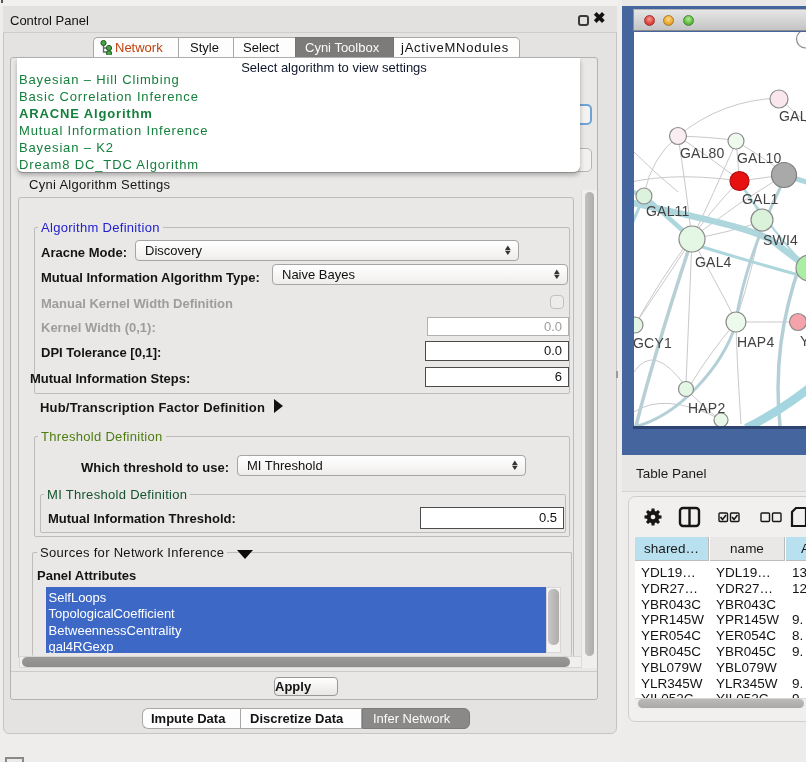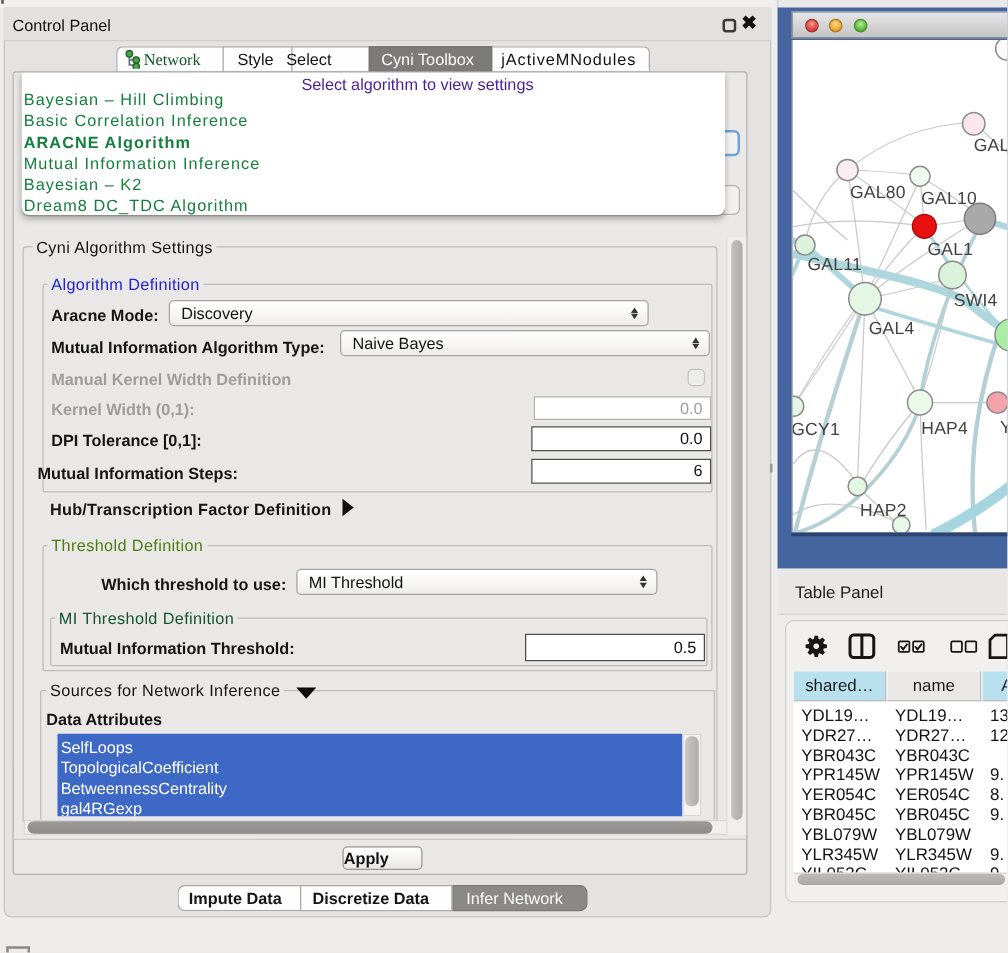--- a/index.html
+++ b/index.html
@@ -38,34 +38,34 @@
   <div class="abs" style="left:140px; top:0; width:62px; height:21px; background:#fdfdfd; border:1px solid #a9a8a7; border-right:none;"></div>
   <div class="abs" style="left:202px; top:0; width:99px; height:21px; background:#7d7b79; border:1px solid #757371;"></div>
   <div class="abs" style="left:301px; top:0; width:126px; height:21px; background:#fdfdfd; border:1px solid #a9a8a7; border-left:none; border-radius:0 5px 0 0;"></div>
 
   <svg class="abs" style="left:7px; top:3px;" width="13" height="15" viewBox="0 0 13 15">
     <path d="M3.5 4 L3.5 12 L8 12 M3.5 8 L7 8" stroke="#5a6a7a" stroke-width="1.3" fill="none"></path>
     <circle cx="3.5" cy="3" r="2.6" fill="#4aa34a" stroke="#1e5c1e" stroke-width="1"></circle>
     <circle cx="9" cy="8" r="2.6" fill="#4aa34a" stroke="#1e5c1e" stroke-width="1"></circle>
     <circle cx="9" cy="13.2" r="2.6" fill="#4aa34a" stroke="#1e5c1e" stroke-width="1"></circle>
   </svg>
-  <div class="abs" style="left:22px; top:3px; font-size:13px; color:#14532d;font-family:Liberation Serif, serif;">Network</div>
+  <div class="abs" style="left:22px; top:3px; font-size:13px; color:#c2410c;">Network</div>
   <div class="abs" style="left:97px; top:3px; font-size:13px; color:#111;">Style</div>
-  <div class="abs" style="left:136px; top:3px; font-size:13px; color:#111;">Select</div>
+  <div class="abs" style="left:150px; top:3px; font-size:13px; color:#111;">Select</div>
   <div class="abs" style="left:212px; top:3px; font-size:13px; color:#fbfbfb;">Cyni Toolbox</div>
   <div class="abs" style="left:308px; top:3px; font-size:13px; letter-spacing:0.75px; color:#111;">jActiveMNodules</div>
 </div>
 
 <div class="abs" style="left:10px; top:57px; width:588px; height:643px; background:#e9e8e7; border:1px solid #b3b2b1; border-radius:3px;"></div>
 
 <div class="abs" style="left:570px; top:104px; width:22px; height:21px; border:2px solid #6ea3d6; border-radius:5px; background:#f4f3f2;"></div>
 <div class="abs" style="left:566px; top:148px; width:26px; height:24px; border:1px solid #b5b4b3; border-radius:5px; background:#f2f1f0;"></div>
 
 <div class="grp" style="left:18px; top:197px; width:556px; height:462px; border-radius:3px;"></div>
-<div class="grptitle" style="left:26px; top:190px; color:#141414;">Cyni Algorithm Settings</div>
+<div class="grptitle" style="left:26px; top:177px; color:#141414;">Cyni Algorithm Settings</div>
 
 <div class="grp" style="left:34px; top:227px; width:536px; height:167px;"></div>
 <div class="grptitle" style="left:38px; top:220px; color:#2121cf;">Algorithm Definition</div>
 
 <div class="lbl" style="position:absolute; left:41px; top:245px;">Aracne Mode:</div>
 <div class="combo" style="left:135px; top:240px; width:384px; height:21px;">
   <div class="ctext">Discovery</div>
   <div class="carr">
       <div>▲</div>
       <div>▼</div>
@@ -109,37 +109,37 @@
 </div>
 
 <div class="grp" style="left:40px; top:494px; width:526px; height:39px;"></div>
 <div class="grptitle" style="left:44px; top:487px; color:#14532d;">MI Threshold Definition</div>
 <div class="lbl" style="position:absolute; left:48px; top:511px;">Mutual Information Threshold:</div>
 <div class="field" style="left:420px; top:507px; width:144px; height:22px; border:1px solid #4c4c4c; color:#111; line-height:20px;">0.5</div>
 
 <div class="grp" style="left:32px; top:552px; width:540px; height:104px; border-bottom:none;"></div>
 <div class="grptitle" style="left:37px; top:545px; color:#141414;">Sources for Network Inference</div>
 <div class="abs" style="left:237px; top:550px; width:0; height:0; border-top:9px solid #0a0a0a; border-left:8.5px solid transparent; border-right:8.5px solid transparent;"></div>
-<div class="lbl" style="position:absolute; left:37px; top:568px;">Data Attributes</div>
+<div class="lbl" style="position:absolute; left:37px; top:568px;">Panel Attributes</div>
 
 <div class="abs" style="left:46px; top:587px; width:500px; height:66px; background:#3d68c5; color:#fff; font-size:13px; overflow:hidden;">
   <div style="padding:2.5px 0 0 2.5px; line-height:16.6px;">SelfLoops<br>TopologicalCoefficient<br>BetweennessCentrality<br>gal4RGexp</div>
 </div>
 <div class="sc-v" style="left:546px; top:587px; width:15px; height:66px;"></div>
 <div class="thumb" style="left:548px; top:589px; width:11px; height:56px;"></div>
 
 <div class="abs" style="left:19px; top:656px; width:570px; height:12px; background:#f0efee; border:1px solid #d8d7d6;"></div>
 <div class="thumb" style="left:22px; top:657px; width:548px; height:10px; background:linear-gradient(#9a9998,#8d8c8b);"></div>
 
 <div class="abs" style="left:581px; top:190px; width:16px; height:478px; background:#f0efee; border-left:1px solid #dddcdb;"></div>
 <div class="thumb" style="left:585px; top:192px; width:9px; height:464px; background:linear-gradient(90deg,#c2c1c0,#adacab);"></div>
 <div class="abs" style="left:616px; top:371px; width:2px; height:7px; background:#9a9998;"></div>
 
 <div class="abs" style="left:17px; top:58px; width:563px; height:114px; background:#ffffff; border-bottom:2px solid #96959400; border-radius:0 0 6px 6px; box-shadow:0 1px 0 #908f8e, 0 3px 5px rgba(0,0,0,0.28);"></div>
-<div class="abs" style="left:17px; top:60px; width:634px; text-align:center; font-size:13px; color:#4c1d95;">Select algorithm to view settings</div>
+<div class="abs" style="left:17px; top:60px; width:634px; text-align:center; font-size:13px; color:#0f172a;">Select algorithm to view settings</div>
 <div class="abs" style="left:19px; top:71px; font-size:13px; letter-spacing:0.85px; color:#15803d; line-height:17px; white-space:nowrap;">
 Bayesian – Hill Climbing<br>
 Basic Correlation Inference<br>
 <span class="b">ARACNE Algorithm</span><br>
 Mutual Information Inference<br>
 Bayesian – K2<br>
 Dream8 DC_TDC Algorithm
 </div>
 
 <div class="abs" style="left:11px; top:671px; width:586px; height:1px; background:#cbcac9;"></div>

